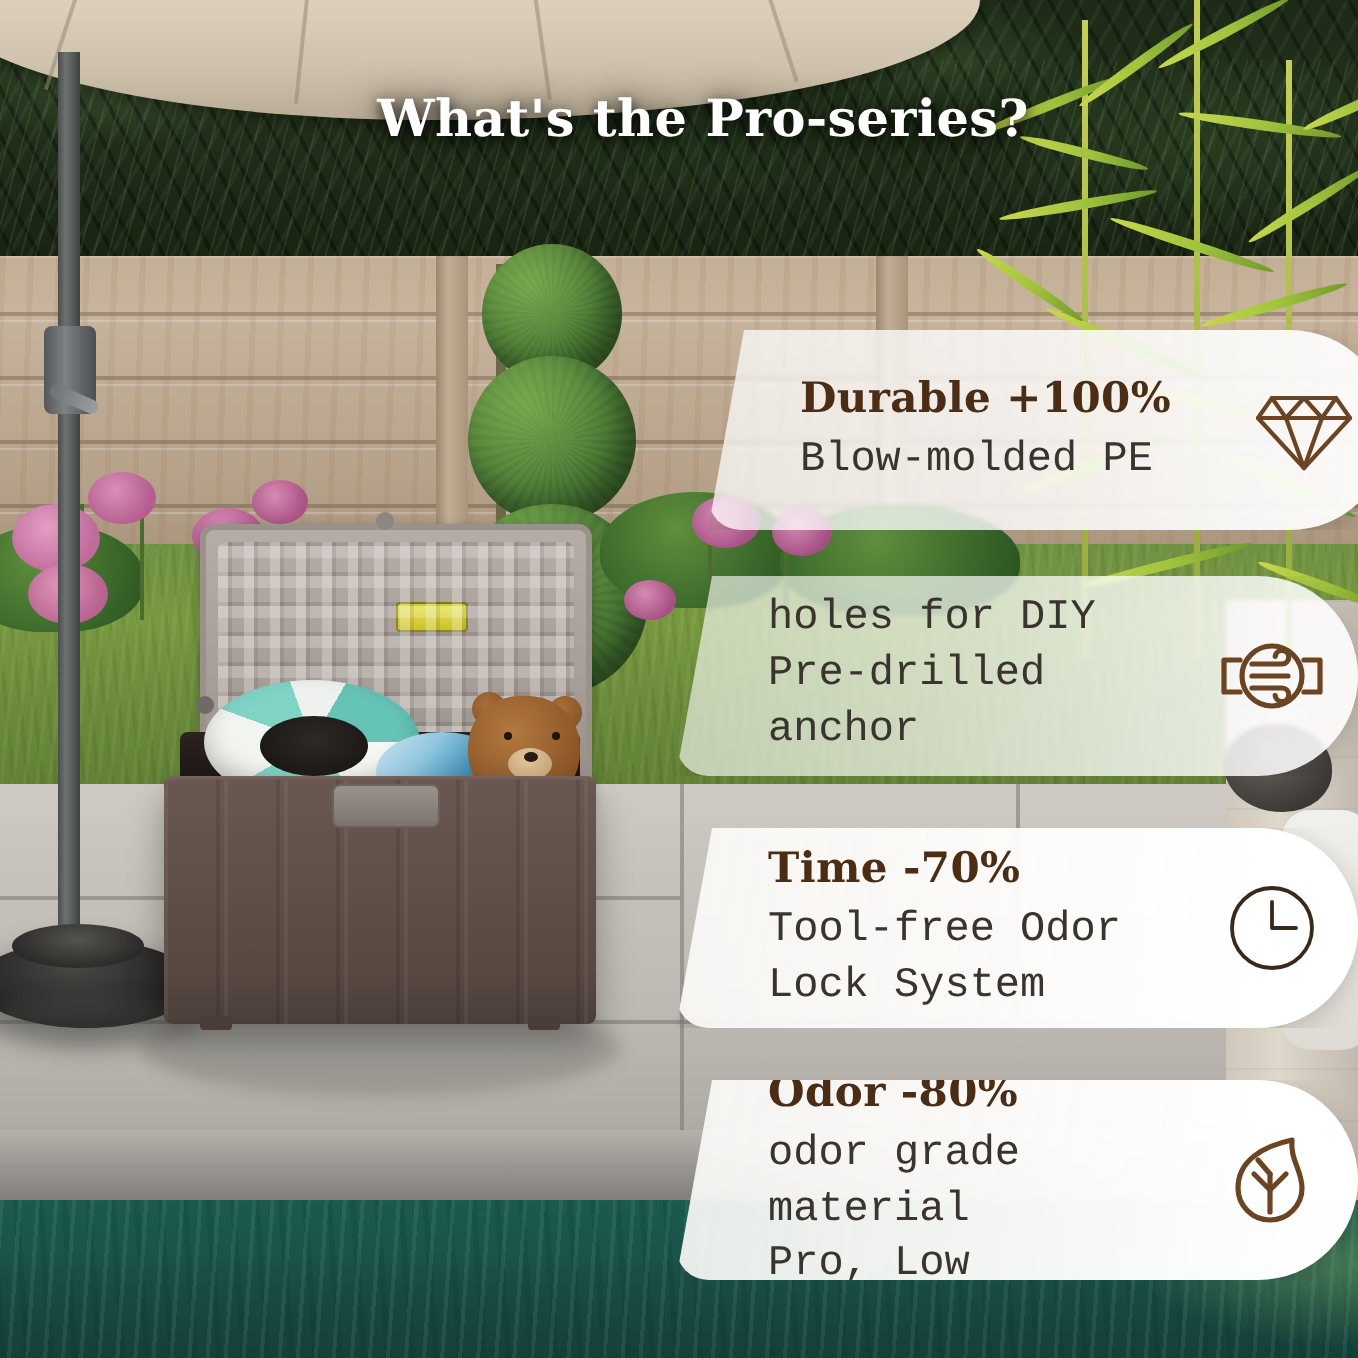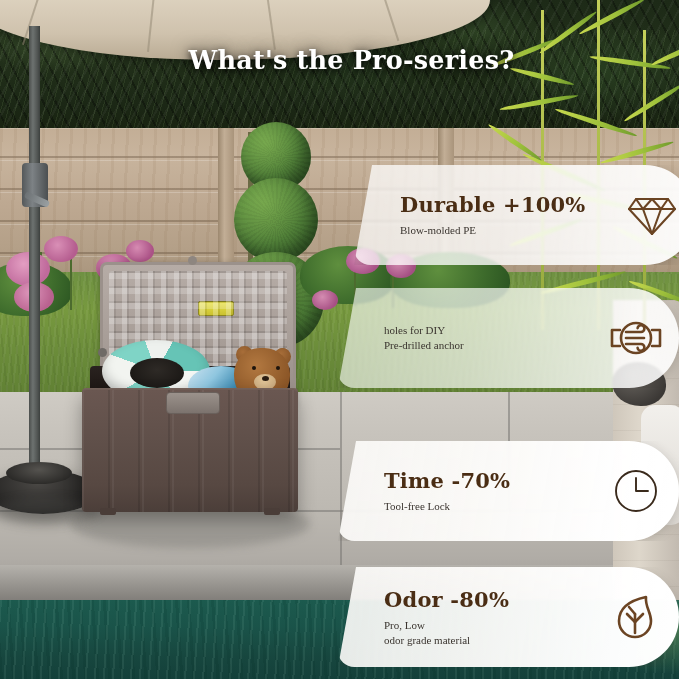--- a/index.html
+++ b/index.html
@@ -180,27 +180,27 @@
     border-radius:18px 55px 55px 18px;
     box-shadow:0 3px 12px rgba(60,55,48,.22);
     backdrop-filter:blur(1px);
     clip-path:polygon(18px 0, 100% 0, 100% 100%, 0 100%);
   }
   .card-inner{position:relative;display:flex;align-items:center;width:100%;height:100%;
     padding:0 0 0 46px;box-sizing:border-box;}
   .card-text{flex:1;}
   .c-head{font-family:"DejaVu Serif",serif;font-weight:bold;font-size:21px;color:#4a2d14;
     margin:0 0 6px 0;letter-spacing:.2px;}
-  .c-line{font-family:Liberation Serif, serif;font-size:11px;color:#3a342f;line-height:1.33;}
+  .c-line{font-family:Liberation Mono, monospace;font-size:21px;color:#3a342f;line-height:1.33;}
   .c-icon{width:74px;display:flex;align-items:center;justify-content:center;margin-right:6px;}
   .c-icon svg{display:block;}
 
   
   .card.solid{background:linear-gradient(100deg, rgba(252,251,249,.90) 0%, rgba(253,252,250,.95) 40%,
-      rgba(255,255,255,.985) 80%, #ffffff 100%);margin-top:27px;}
+      rgba(255,255,255,.985) 80%, #ffffff 100%);}
   .card.glassy{background:linear-gradient(100deg, rgba(250,252,248,.62) 0%, rgba(252,253,250,.70) 40%,
       rgba(255,255,255,.82) 80%, rgba(255,255,255,.90) 100%);}
 </style>
 </head>
 <body>
 
 <div id="stage">
 
   <div class="scene">
 
@@ -352,37 +352,38 @@
           <path d="M17 28 H32 a3.4 3.4 0 1 1 -3.4 3.8"></path>
         </svg>
       </div>
     </div>
   </div>
 
   <div class="card solid" style="left:338px;top:414px;width:341px;height:100px;">
     <div class="card-inner">
       <div class="card-text">
         <div class="c-head">Time -70%</div>
-        <div class="c-line">Tool-free Lock</div>
+        <div class="c-line">Tool-free Odor</div>
+        <div class="c-line">Lock System</div>
       </div>
       <div class="c-icon">
         <svg width="48" height="48" viewBox="0 0 48 48" fill="none" stroke="#3a2a1c" stroke-width="1.9" stroke-linejoin="round" stroke-linecap="round">
           <circle cx="24" cy="24" r="20"></circle>
           <path d="M24 11 V24 H36"></path>
         </svg>
       </div>
     </div>
   </div>
 
   <div class="card solid" style="left:338px;top:540px;width:341px;height:100px;">
     <div class="card-inner">
       <div class="card-text">
         <div class="c-head">Odor -80%</div>
+        <div class="c-line">odor grade material</div>
         <div class="c-line">Pro, Low</div>
-        <div class="c-line">odor grade material</div>
       </div>
       <div class="c-icon">
         <svg width="48" height="50" viewBox="0 0 48 50" fill="none" stroke="#6b4423" stroke-width="2.6" stroke-linejoin="round" stroke-linecap="round">
           <path d="M34 5 C20 8 7 15 7 29 a16 16 0 0 0 32 0 C39 20 33 15 34 5 Z"></path>
           <path d="M23 41 V22"></path>
           <path d="M23 30 L15 22"></path>
           <path d="M23 30 L31 22"></path>
           <path d="M23 22 L17 15"></path>
         </svg>
       </div>

